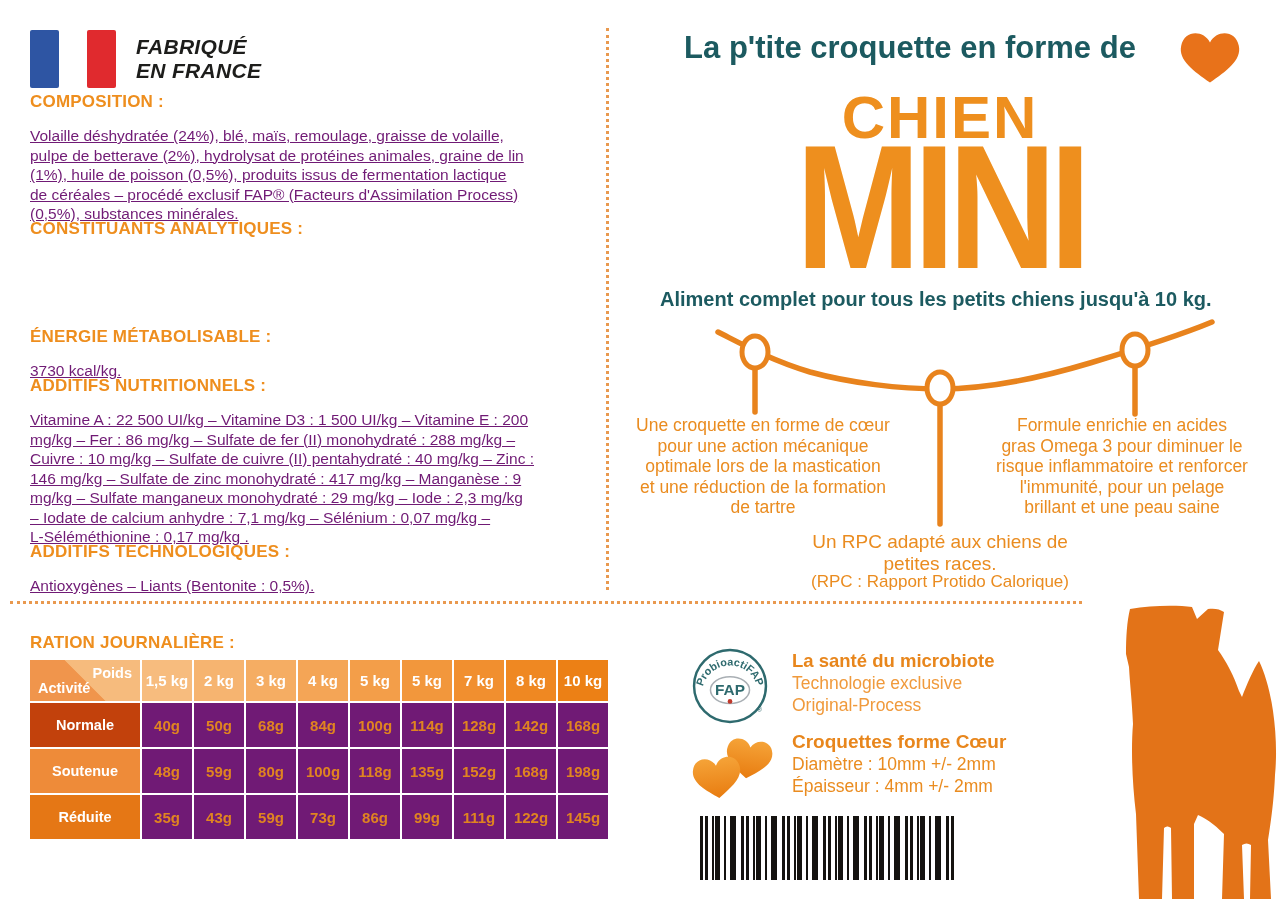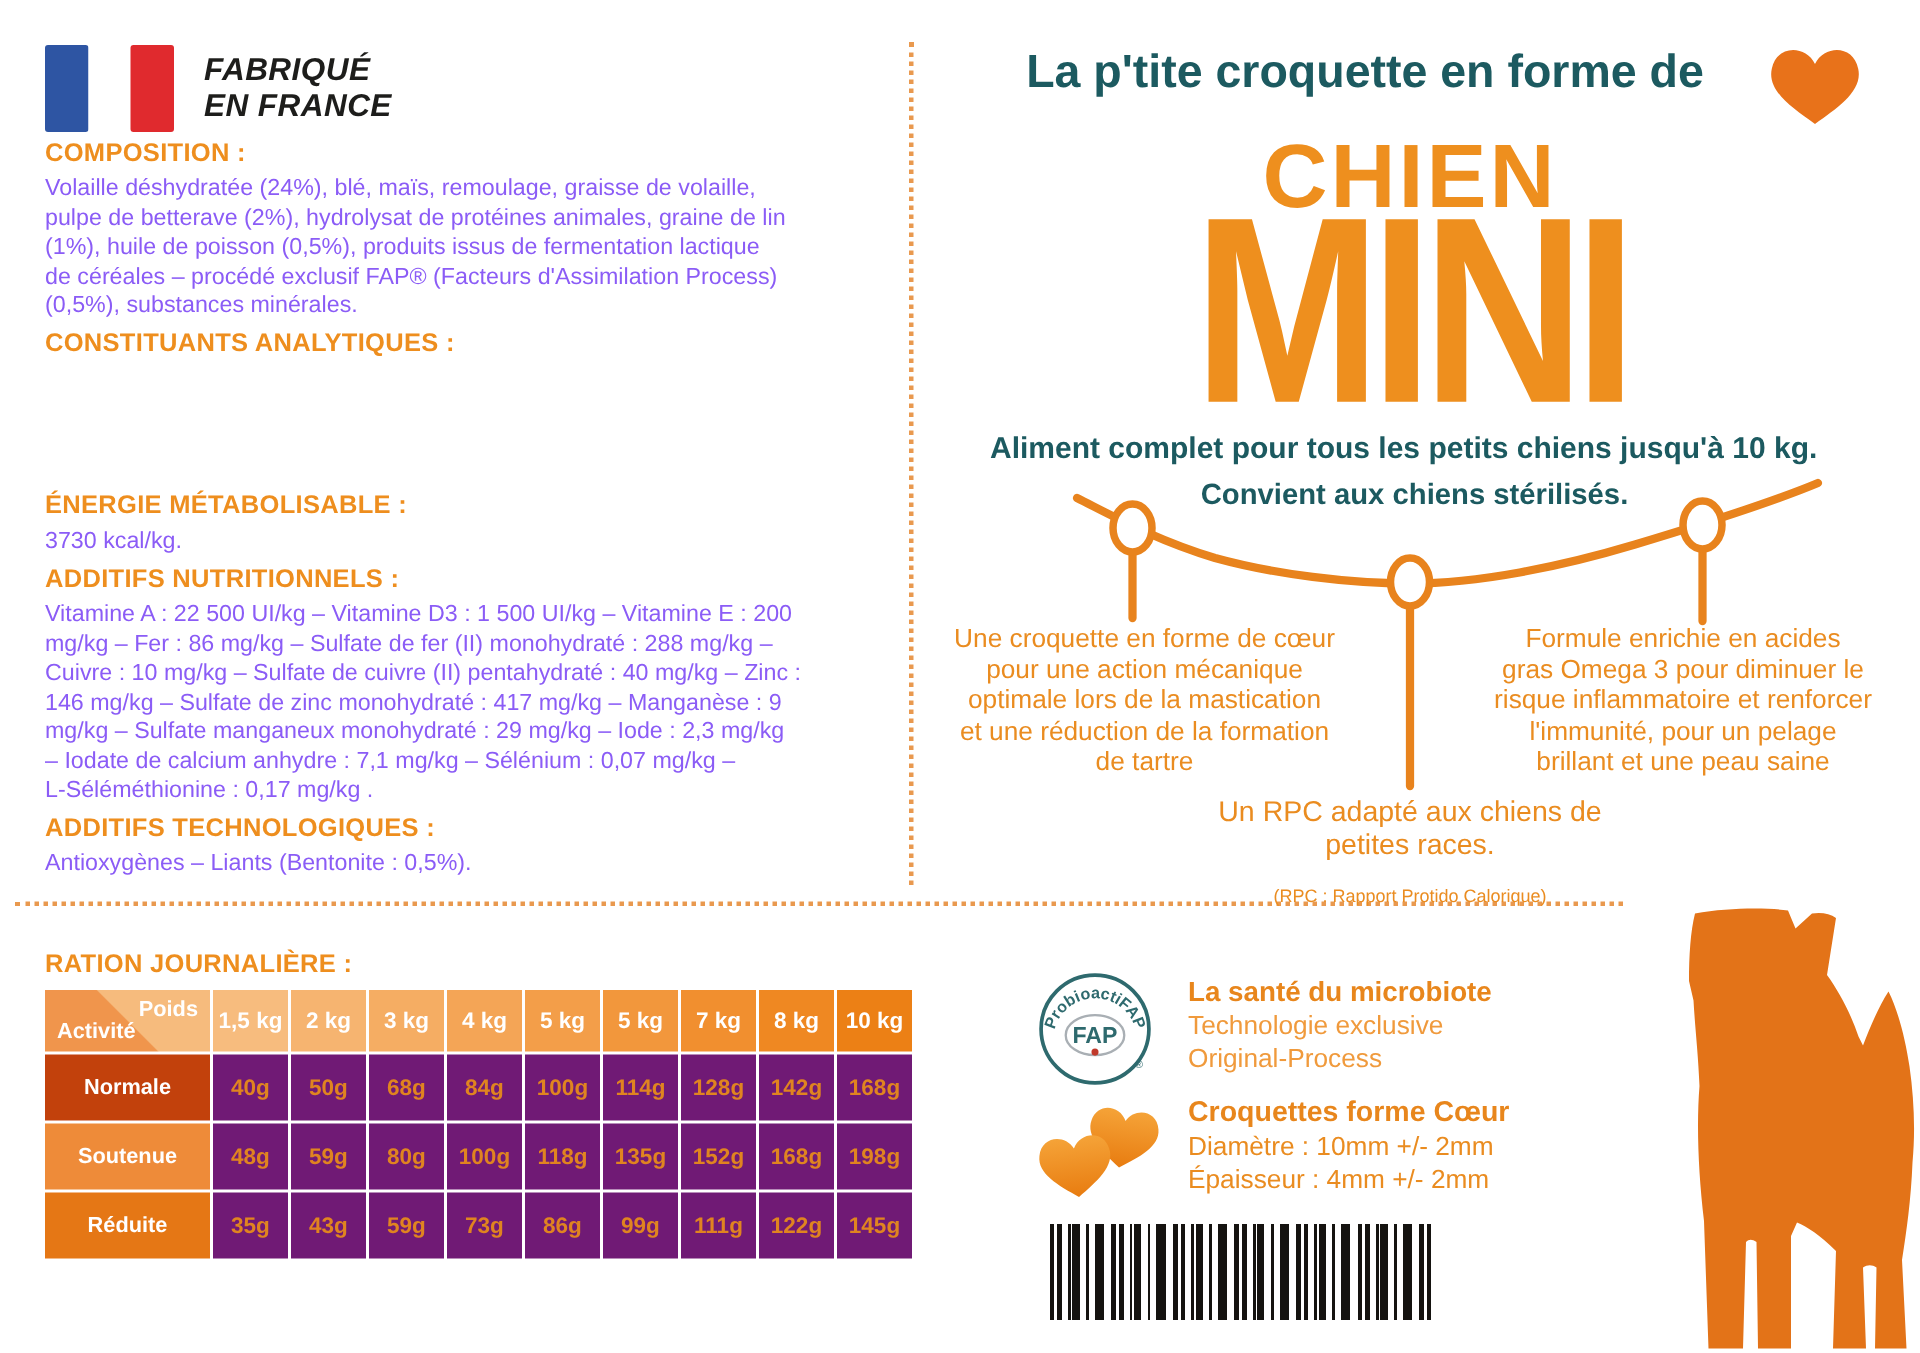--- a/index.html
+++ b/index.html
@@ -7,40 +7,40 @@
   body { font-family:"Liberation Sans", sans-serif; }
   .page { position:relative; width:1280px; height:902px; background:#fff; overflow:hidden; }
 
   
   .made-in { position:absolute; left:30px; top:30px; display:flex; align-items:center; }
   .made-in svg { display:block; }
   .made-in-text { margin-left:20px; font-size:21px; font-weight:bold; color:#1d1d1b; line-height:24px; white-space:pre-line; letter-spacing:.3px;font-style:italic; }
 
   .sec { position:absolute; left:30px; width:578px; }
   .sec h3 { font-size:17px; font-weight:bold; color:#EE8E1E; letter-spacing:.2px; }
-  .sec p  { margin-top:4px; font-size:15.5px; line-height:19.5px; color:#8b5cf6; white-space:pre-line; }
+  .sec p  { margin-top:14px; font-size:15.5px; line-height:19.5px; color:#701a75; white-space:pre-line;text-decoration:underline; }
 
   .v-dots { position:absolute; left:606px; top:28px; height:562px; width:0; border-left:3.5px dotted #E9994F; }
   .h-dots { position:absolute; left:10px; top:601px; width:1072px; height:0; border-top:3.5px dotted #E9994F; }
 
   
   .tagline { position:absolute; left:640px; top:30px; width:540px; text-align:center; font-size:31px; font-weight:bold; color:#1C5A60; }
   .heart-top { position:absolute; left:1178px; top:28px; }
   .species { position:absolute; left:660px; top:88px; width:560px; text-align:center; font-size:60px; font-weight:bold; color:#EE8F1E; letter-spacing:2px; line-height:1; }
   .sizeword { position:absolute; left:660px; top:118px; width:560px; text-align:center; font-size:150px; font-weight:bold; color:#EE8F1E; letter-spacing:-7px; line-height:1; transform:scaleY(1.18); transform-origin:top center; }
   .sub1 { position:absolute; left:660px; top:288px; width:566px; font-size:20px; font-weight:bold; color:#1C5A60; }
   .sub2 { position:absolute; left:660px; top:319px; width:566px; text-align:center; font-size:19.5px; font-weight:bold; color:#1C5A60; }
 
   .diagram { position:absolute; left:640px; top:315px; }
 
   .callout { position:absolute; text-align:center; font-size:17.5px; line-height:20.5px; color:#EA8C20; white-space:pre-line; }
   .callout-left  { left:613px; top:415px; width:300px; }
   .callout-right { left:966px; top:415px; width:312px; }
   .callout-center { position:absolute; left:790px; top:531px; width:300px; text-align:center; font-size:19px; line-height:22px; color:#EA8C20; white-space:pre-line; }
-  .callout-center-note { position:absolute; left:770px; top:572px; width:340px; text-align:center; font-size:12px; color:#EA8C20;margin-top:18px; }
+  .callout-center-note { position:absolute; left:770px; top:572px; width:340px; text-align:center; font-size:17px; color:#EA8C20; }
 
   
   .ration-title { position:absolute; left:30px; top:633px; font-size:17px; font-weight:bold; color:#EE8E1E; letter-spacing:.2px; }
   .ration { position:absolute; left:30px; top:660px; display:grid; grid-template-columns:110px repeat(9,50px); grid-auto-rows:auto; gap:2px; }
   .ration .cell { display:flex; align-items:center; justify-content:center; }
   .ration .hrow { height:41px; }
   .ration .drow { height:44px; }
   .corner { position:relative; background:linear-gradient(45deg,#F0954C 49.6%,#F6BB7D 50.4%); }
   .corner .poids { position:absolute; top:5px; right:8px; color:#fff; font-weight:bold; font-size:14.5px; }
   .corner .activite { position:absolute; top:20px; left:8px; color:#fff; font-weight:bold; font-size:14.5px; }
@@ -115,21 +115,20 @@
   <div class="v-dots"></div>
   <div class="h-dots"></div>
 
   <div class="tagline">La p'tite croquette en forme de</div>
   <svg class="heart-top" width="64" height="58" viewBox="0 0 40 34">
     <path d="M20,8 C16,0 4,0 2,10 C0,19 10,26 20,33 C30,26 40,19 38,10 C36,0 24,0 20,8 Z" fill="#E8721A"></path>
   </svg>
   <div class="species">CHIEN</div>
   <div class="sizeword">MINI</div>
   <div class="sub1">Aliment complet pour tous les petits chiens jusqu'à 10 kg.</div>
-  <div class="sub2">Convient aux chiens stérilisés.</div>
 
   <svg class="diagram" width="600" height="215" viewBox="0 0 600 215">
     <path d="M78,17 C100,28 130,45 170,57 C210,68 260,74 300,74 C345,74 400,63 450,48 C480,39 536,22 572,7" fill="none" stroke="#E8831D" stroke-width="5.5" stroke-linecap="round"></path>
     <line x1="115" y1="50" x2="115" y2="97" stroke="#E8831D" stroke-width="5.5" stroke-linecap="round"></line>
     <line x1="300" y1="88" x2="300" y2="209" stroke="#E8831D" stroke-width="5.5" stroke-linecap="round"></line>
     <line x1="495" y1="48" x2="495" y2="99" stroke="#E8831D" stroke-width="5.5" stroke-linecap="round"></line>
     <ellipse cx="115" cy="37" rx="13" ry="16" fill="#fff" stroke="#E8831D" stroke-width="5"></ellipse>
     <ellipse cx="300" cy="73" rx="13" ry="16" fill="#fff" stroke="#E8831D" stroke-width="5"></ellipse>
     <ellipse cx="495" cy="35" rx="13" ry="16" fill="#fff" stroke="#E8831D" stroke-width="5"></ellipse>
   </svg>

